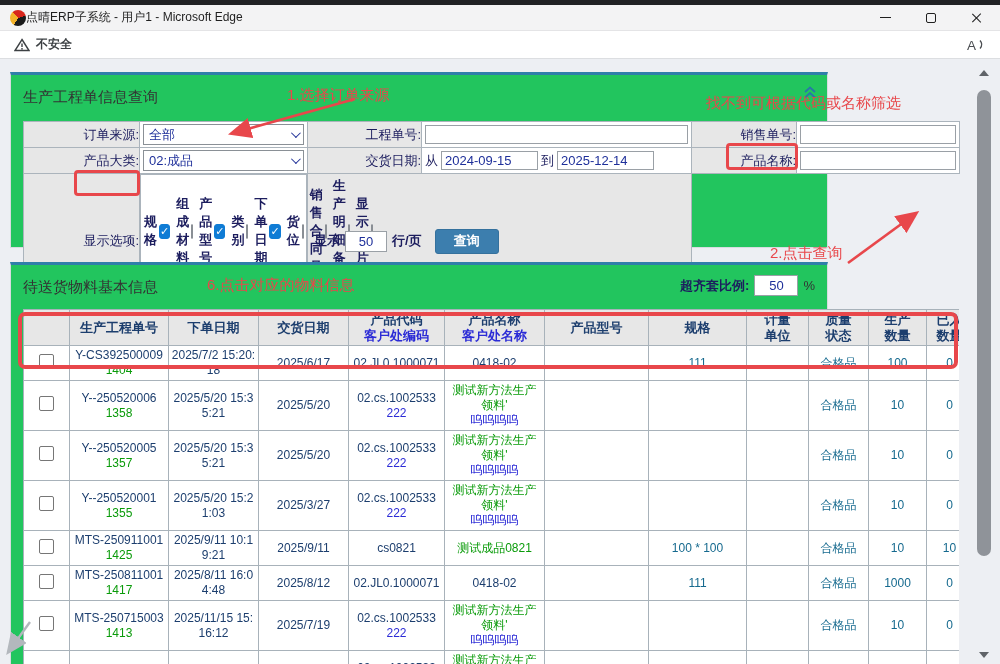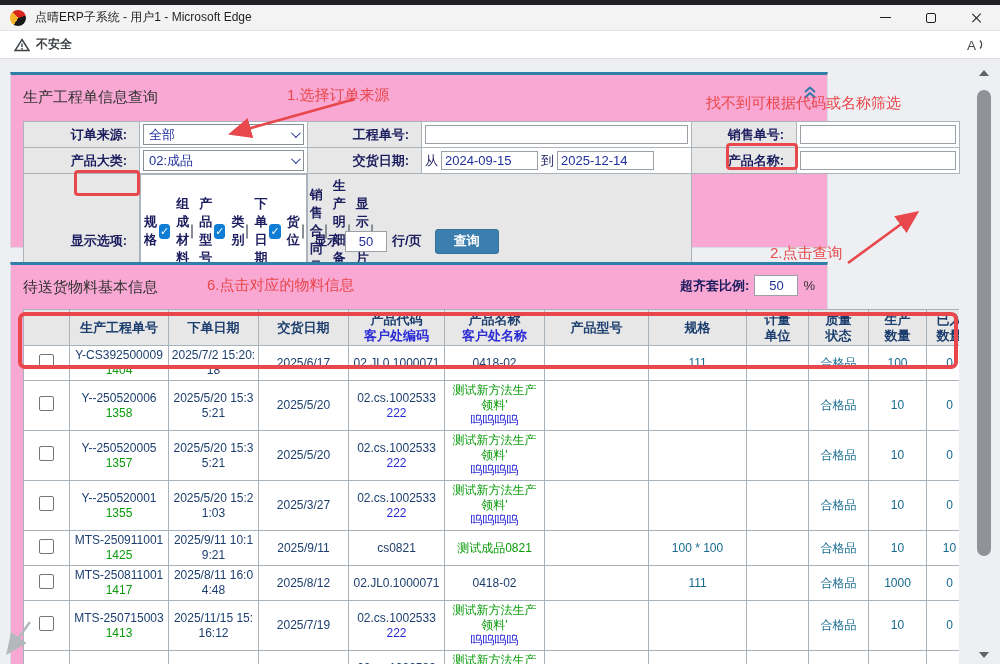--- a/index.html
+++ b/index.html
@@ -5,47 +5,47 @@
   * { box-sizing: border-box; margin: 0; padding: 0; }
   html,body { width:1000px; height:664px; overflow:hidden; }
   body { font-family:"Liberation Sans","DejaVu Sans",sans-serif; background:#edeff3; position:relative; }
 
   
   .top-strip { position:absolute; left:0; top:0; width:1000px; height:5px; background:#202124; }
   .titlebar { position:absolute; left:0; top:5px; width:1000px; height:26px; background:#f3f3f4;
               border-bottom:1px solid #e4e4e6; display:flex; align-items:center; padding-left:10px; }
   .favicon { width:16px; height:16px; border-radius:50%;
              background:conic-gradient(from 210deg,#f3b229 0 30%,#d8261c 30% 62%,#1a1a1a 62% 100%); }
-  .win-title { margin-left:9px; font-size:12px; color:#1f1f1f; }
+  .win-title { font-size:12px; color:#1f1f1f; }
   .win-controls { margin-left:auto; display:flex; height:100%; }
   .win-btn { width:46px; height:100%; display:flex; align-items:center; justify-content:center; }
   .glyph-min { width:11px; height:1.4px; background:#1f1f1f; }
   .glyph-max { width:10px; height:10px; border:1.4px solid #1f1f1f; border-radius:2px; }
   .glyph-close { position:relative; width:12px; height:12px; }
   .glyph-close::before,.glyph-close::after { content:""; position:absolute; left:5.4px; top:0; width:1.4px; height:12px; background:#1f1f1f; }
   .glyph-close::before { transform:rotate(45deg); } .glyph-close::after { transform:rotate(-45deg); }
 
   .addressbar { position:absolute; left:0; top:31px; width:1000px; height:28px; background:#ffffff;
                 border-bottom:1px solid #dcdee1; display:flex; align-items:center; padding:0 14px; }
   .sec-label { font-size:12px; font-weight:bold; color:#3c4043; margin-left:6px; }
   .url-text { font-size:13px; color:#202124; margin-left:38px; }
   .read-aloud { margin-left:auto; }
 
   
-  .panel { position:absolute; left:10px; width:818px; background:#f9a8d4;
+  .panel { position:absolute; left:10px; width:818px; background:#22c55e;
            border:1px solid #d8dce0; border-top:3px solid #2f7fa9; }
   .panel-query { top:72px; height:176px; }
   .panel-results { top:262px; height:420px; }
   .sec-title { position:absolute; left:12px; top:13px; font-size:15px; color:#333333; }
   .collapse { position:absolute; right:10px; top:10px; cursor:pointer; }
 
   
   table.form { position:absolute; left:12px; top:46px; width:936px; border-collapse:collapse; table-layout:fixed; }
   table.form td { border:1px solid #abb4bc; font-size:13px; vertical-align:middle; }
-  td.lbl { background:#e7e7e7; text-align:right; padding-right:12px; font-weight:bold; color:#1c1d5e; }
+  td.lbl { background:#e7e7e7; text-align:right; padding-right:0; font-weight:normal; color:#1c1d5e; }
   td.fld { background:#ffffff; padding:2px 3px; }
   td.fld-gray { background:#e7e7e7; padding:2px 6px; }
   .sel { height:21px; border:1px solid #8a9096; background:#fff; display:flex; align-items:center;
          padding:0 5px; font-size:13px; color:#1e2f9a; width:100%; }
   .sel::after { content:""; width:6px; height:6px; border-right:1.8px solid #24359a; border-bottom:1.8px solid #24359a;
                 transform:rotate(45deg) translateY(-2px); margin-left:auto; }
   input.txt { height:19px; width:100%; border:1px solid #9aa0a6; font-size:13px; color:#1e2f9a; padding:0 3px;
               font-family:"Liberation Sans",sans-serif; }
   .date-cell { display:flex; align-items:center; gap:3px; color:#1c1d5e; font-size:13px; }
   .date-cell input { width:97px; }

